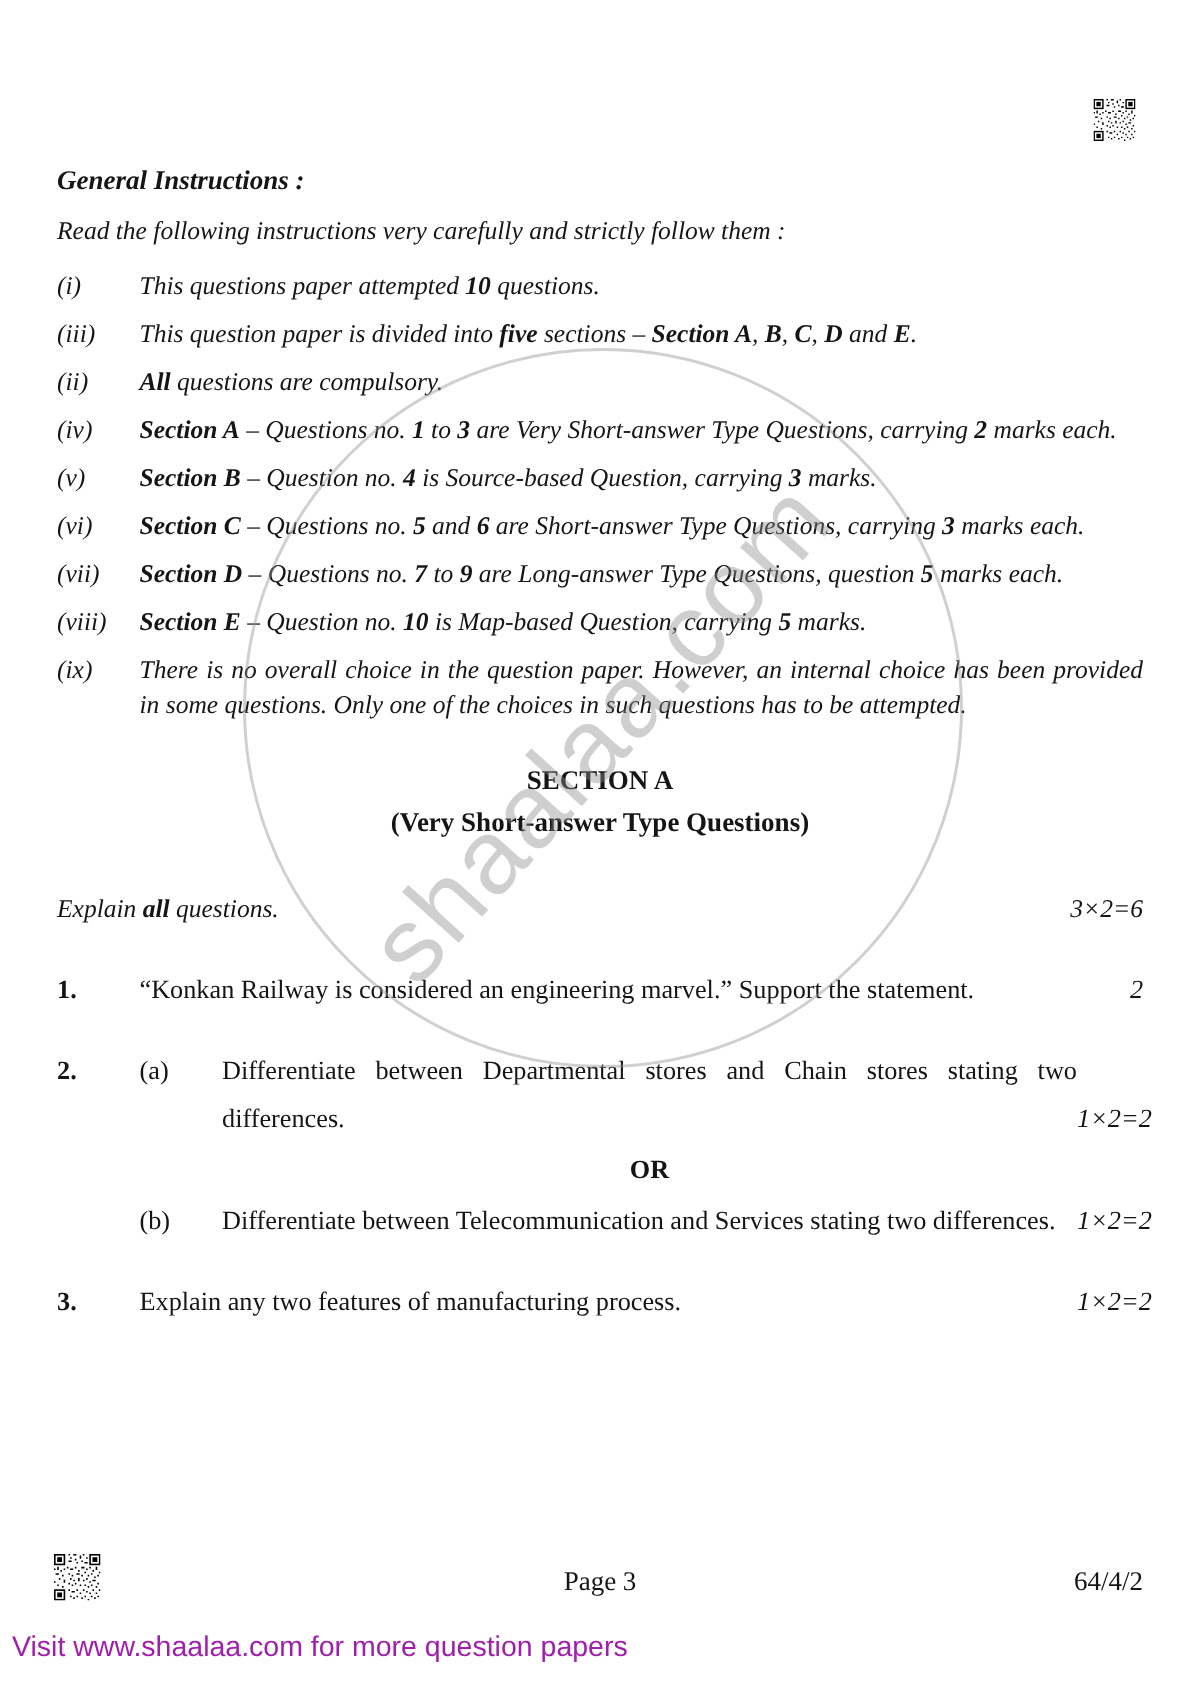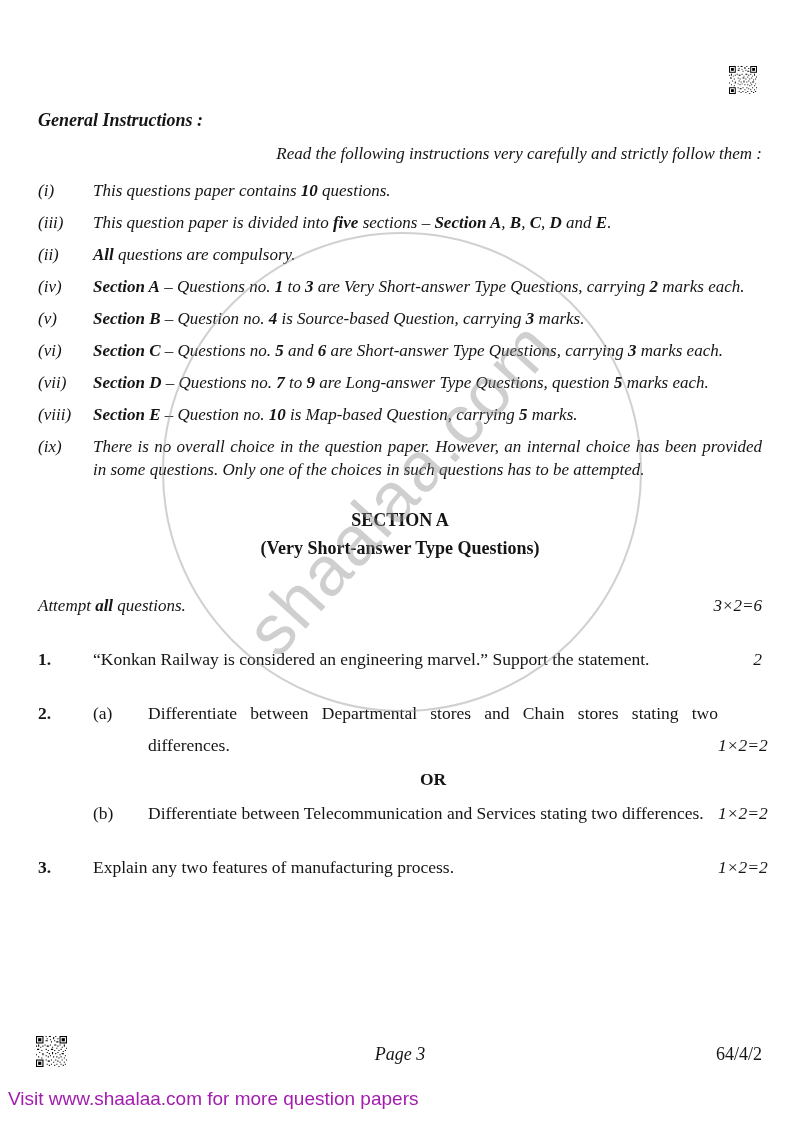--- a/index.html
+++ b/index.html
@@ -23,21 +23,21 @@
   
   .qr{position:absolute;z-index:2;}
   .qr-top{right:43px;top:66px;width:28px;height:28px;}
   .qr-bottom{left:36px;top:1036px;width:31px;height:31px;}
   
   .content{position:absolute;left:38px;right:38px;top:108px;z-index:1;}
   .gi-title{
     margin:0 0 10px 0;font-size:18px;line-height:24px;
     font-weight:bold;font-style:italic;
   }
-  .gi-intro{margin:0 0 14px 0;font-size:17px;line-height:23px;font-style:italic;text-align:right;}
+  .gi-intro{margin:0 0 14px 0;font-size:17px;line-height:23px;font-style:italic;}
   .inst-item{display:flex;font-style:italic;font-size:17px;line-height:23px;margin-bottom:9px;}
   .inst-num{width:55px;flex:none;}
   .inst-text{flex:1;text-align:justify;}
   .inst-text b{font-weight:bold;}
   
   .section-head{margin-top:28px;text-align:center;}
   .section-title{font-size:18px;line-height:23px;font-weight:bold;}
   .section-subtitle{margin-top:5px;font-size:18px;line-height:23px;font-weight:bold;}
   
   .attempt-row{
@@ -56,21 +56,21 @@
   .q-text{flex:1;text-align:justify;}
   .q-marks{width:44px;flex:none;text-align:right;align-self:flex-end;font-style:italic;}
   .q-or{
     margin:6px 44px 0 110px;text-align:center;
     font-size:17.5px;line-height:24px;font-weight:bold;
   }
   
   .footer-row{position:absolute;left:38px;right:38px;top:1044px;height:24px;z-index:1;}
   .page-label{
     position:absolute;left:0;right:0;text-align:center;
-    font-size:18px;font-style:italic;
+    font-size:18px;
   }
   .paper-code{position:absolute;right:0;font-size:18px;}
   .site-note{
     position:absolute;left:8px;top:1088px;z-index:4;
     font-family:"Liberation Sans",sans-serif;font-size:19px;color:#a21caf;
   }
 </style>
 </head>
 <body>
 
@@ -104,21 +104,21 @@
       <use href="#qrp"></use>
     </svg>
 
   <div class="content">
 
     <h2 class="gi-title">General Instructions :</h2>
     <p class="gi-intro">Read the following instructions very carefully and strictly follow them :</p>
 
     <div class="inst-item">
       <span class="inst-num">(i)</span>
-      <div class="inst-text"><span>This questions paper contains </span><b>10</b><span> questions.</span></div>
+      <div class="inst-text"><span>This questions paper attempted </span><b>10</b><span> questions.</span></div>
     </div>
     <div class="inst-item">
       <span class="inst-num">(iii)</span>
       <div class="inst-text"><span>This question paper is divided into </span><b>five</b><span> sections – </span><b>Section A</b><span>, </span><b>B</b><span>, </span><b>C</b><span>, </span><b>D</b><span> and </span><b>E</b><span>.</span></div>
     </div>
     <div class="inst-item">
       <span class="inst-num">(ii)</span>
       <div class="inst-text"><b>All</b><span> questions are compulsory.</span></div>
     </div>
     <div class="inst-item">
@@ -145,21 +145,21 @@
       <span class="inst-num">(ix)</span>
       <div class="inst-text"><span>There is no overall choice in the question paper. However, an internal choice has been provided in some questions. Only one of the choices in such questions has to be attempted.</span></div>
     </div>
 
     <div class="section-head">
       <div class="section-title">SECTION A</div>
       <div class="section-subtitle">(Very Short-answer Type Questions)</div>
     </div>
 
     <div class="attempt-row">
-      <span><span>Attempt </span><b>all</b><span> questions.</span></span>
+      <span><span>Explain </span><b>all</b><span> questions.</span></span>
       <span>3×2=6</span>
     </div>
 
     <div class="q-row q1">
       <span class="q-num">1.</span>
       <div class="q-text">“Konkan Railway is considered an engineering marvel.” Support the statement.</div>
       <span class="q-marks">2</span>
     </div>
 
     <div>

